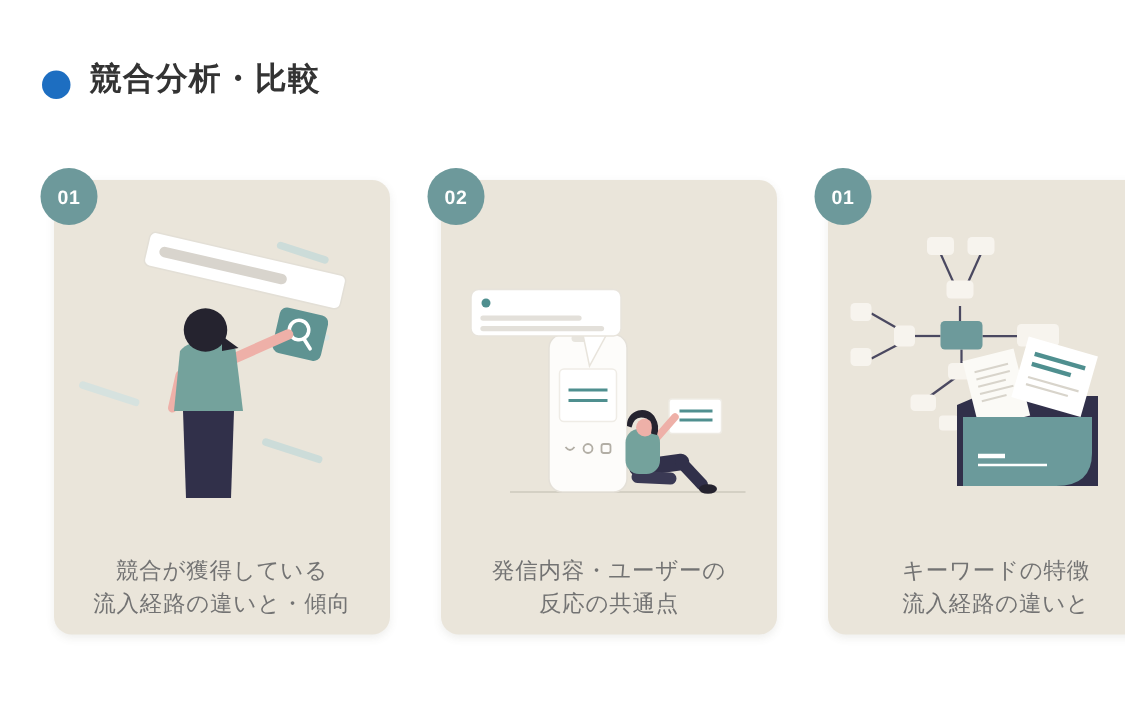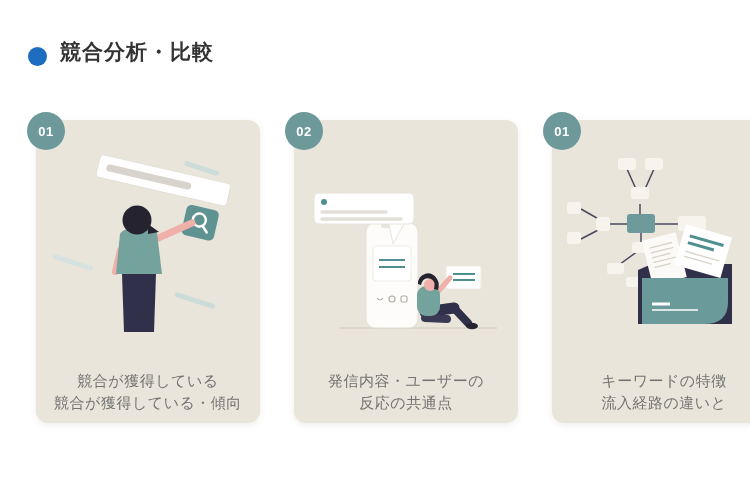--- a/index.html
+++ b/index.html
@@ -112,21 +112,21 @@
           <line x1="84" y1="130" x2="79" y2="152" stroke="#eeb0a8" stroke-width="6" stroke-linecap="round"></line>
           <path d="M84,114 C90,105 114,105 121,113 L126,154 L80,154 Z" fill="#74a29c"></path>
           <circle cx="101" cy="100" r="14.5" fill="#25232f"></circle>
           <path d="M112,104 L123,112 L112,114 Z" fill="#25232f"></path>
           <path d="M86,154 L120,154 L118,212 L88,212 Z" fill="#31304a"></path>
         </g>
       </svg>
     </div>
     <div class="caption">
       <div>競合が獲得している</div>
-      <div>競合が獲得している・傾向</div>
+      <div>流入経路の違いと・傾向</div>
     </div>
   </div>
 
   <div class="card">
     <div class="badge">02</div>
     <div class="illustration">
       <svg width="206" height="230" viewBox="0 0 206 230">
 
         <line x1="46" y1="208" x2="203" y2="208" stroke="#cdc8bc" stroke-width="1"></line>
 

